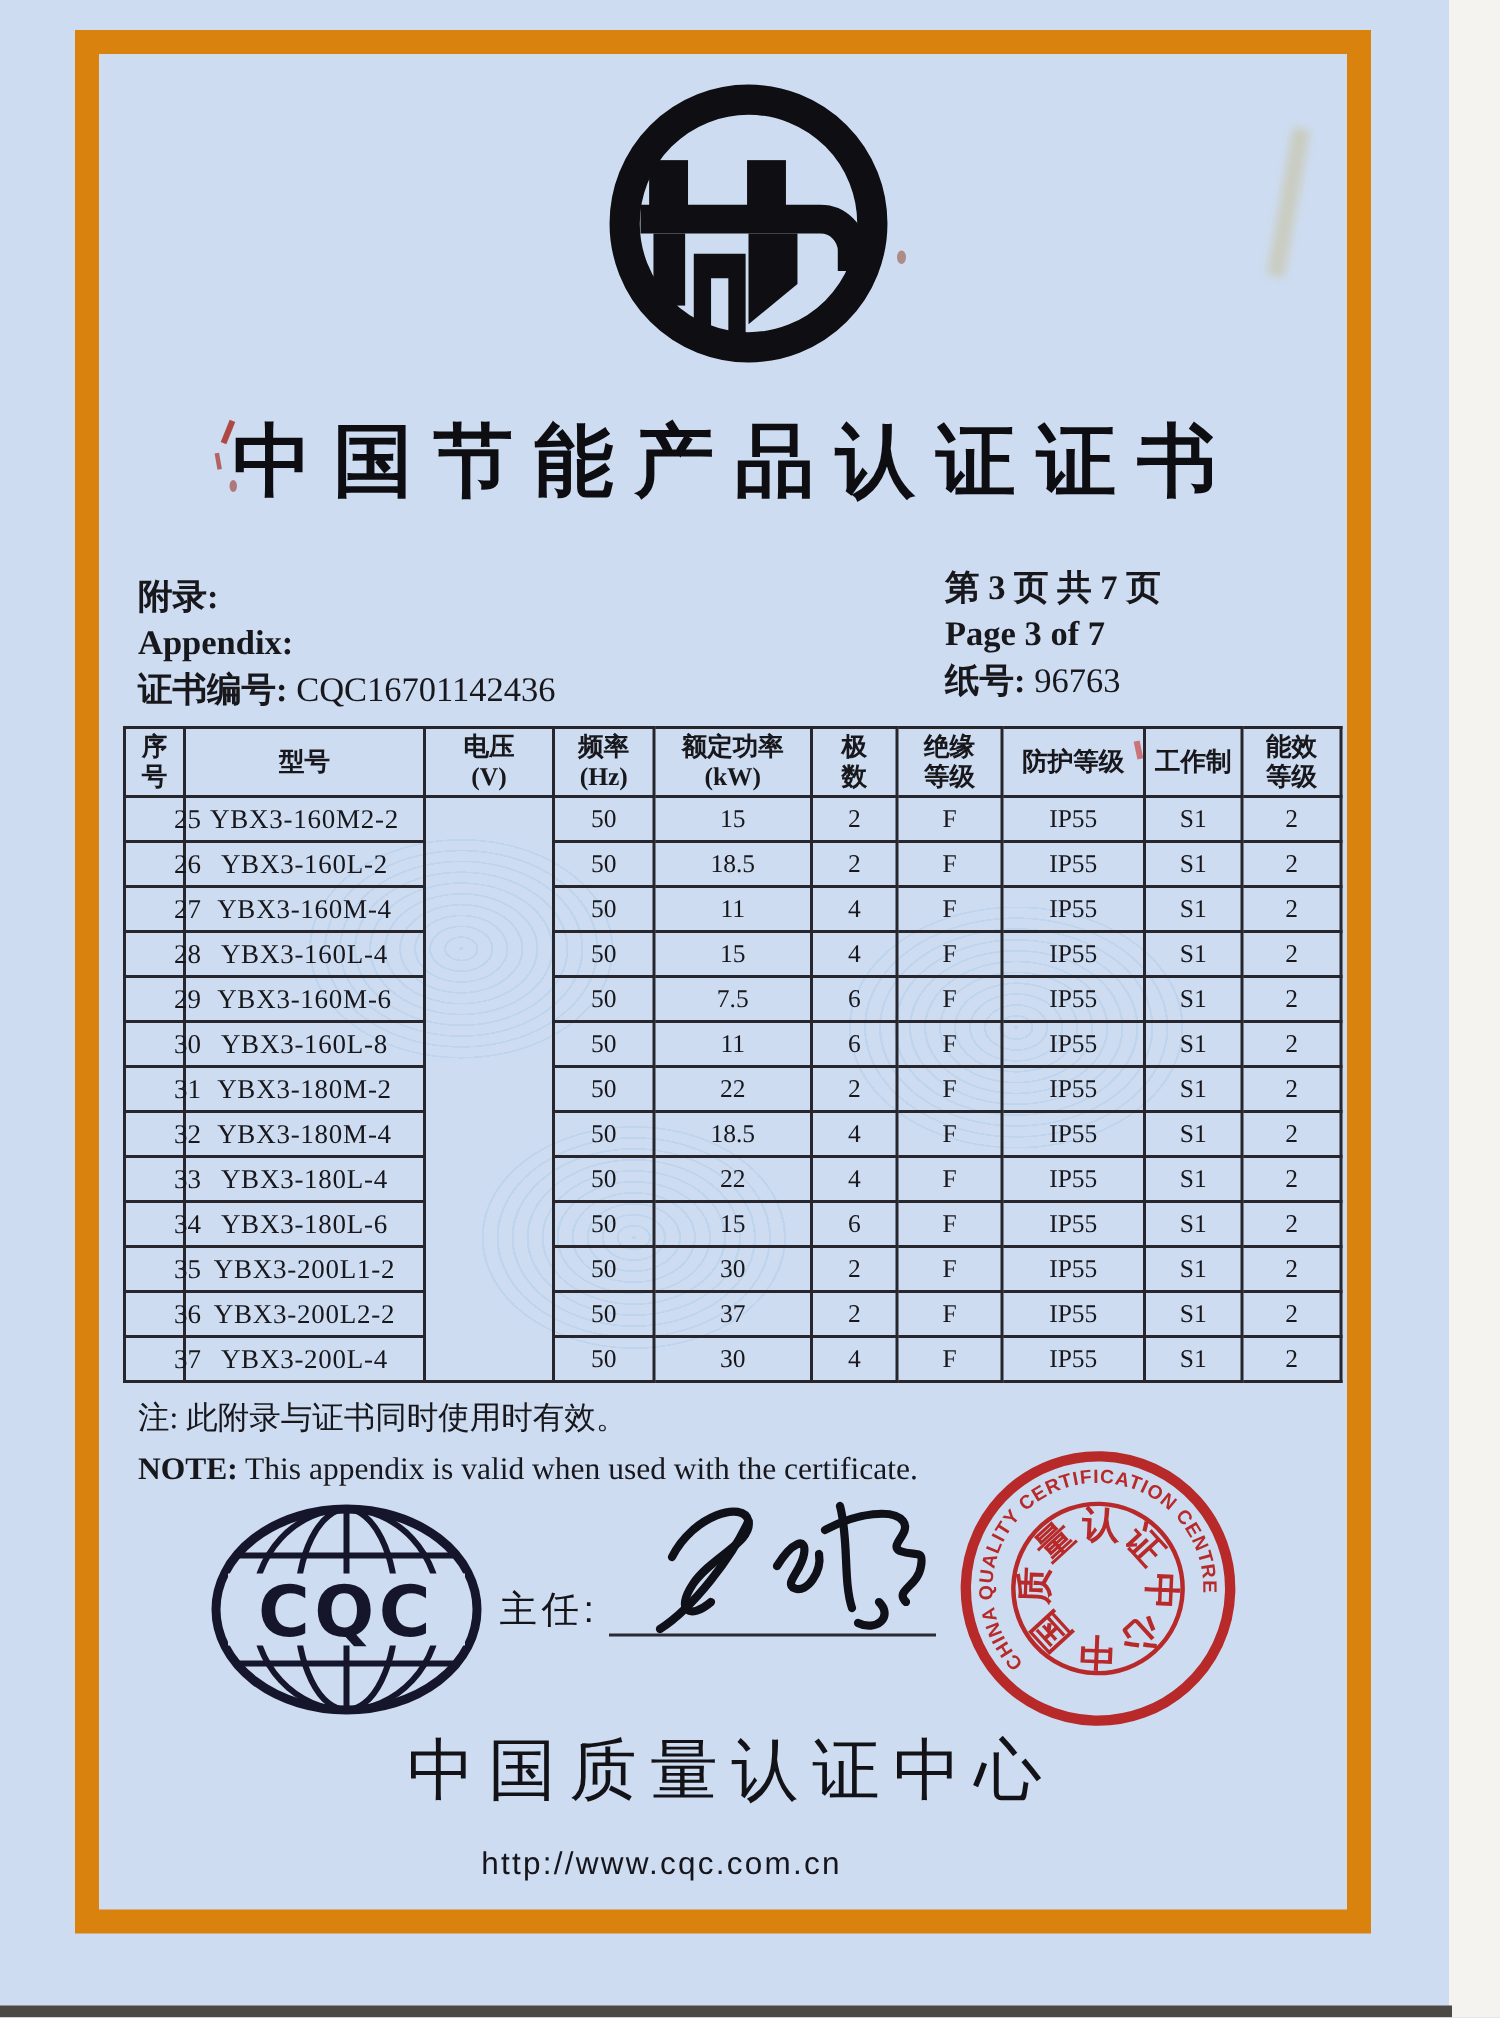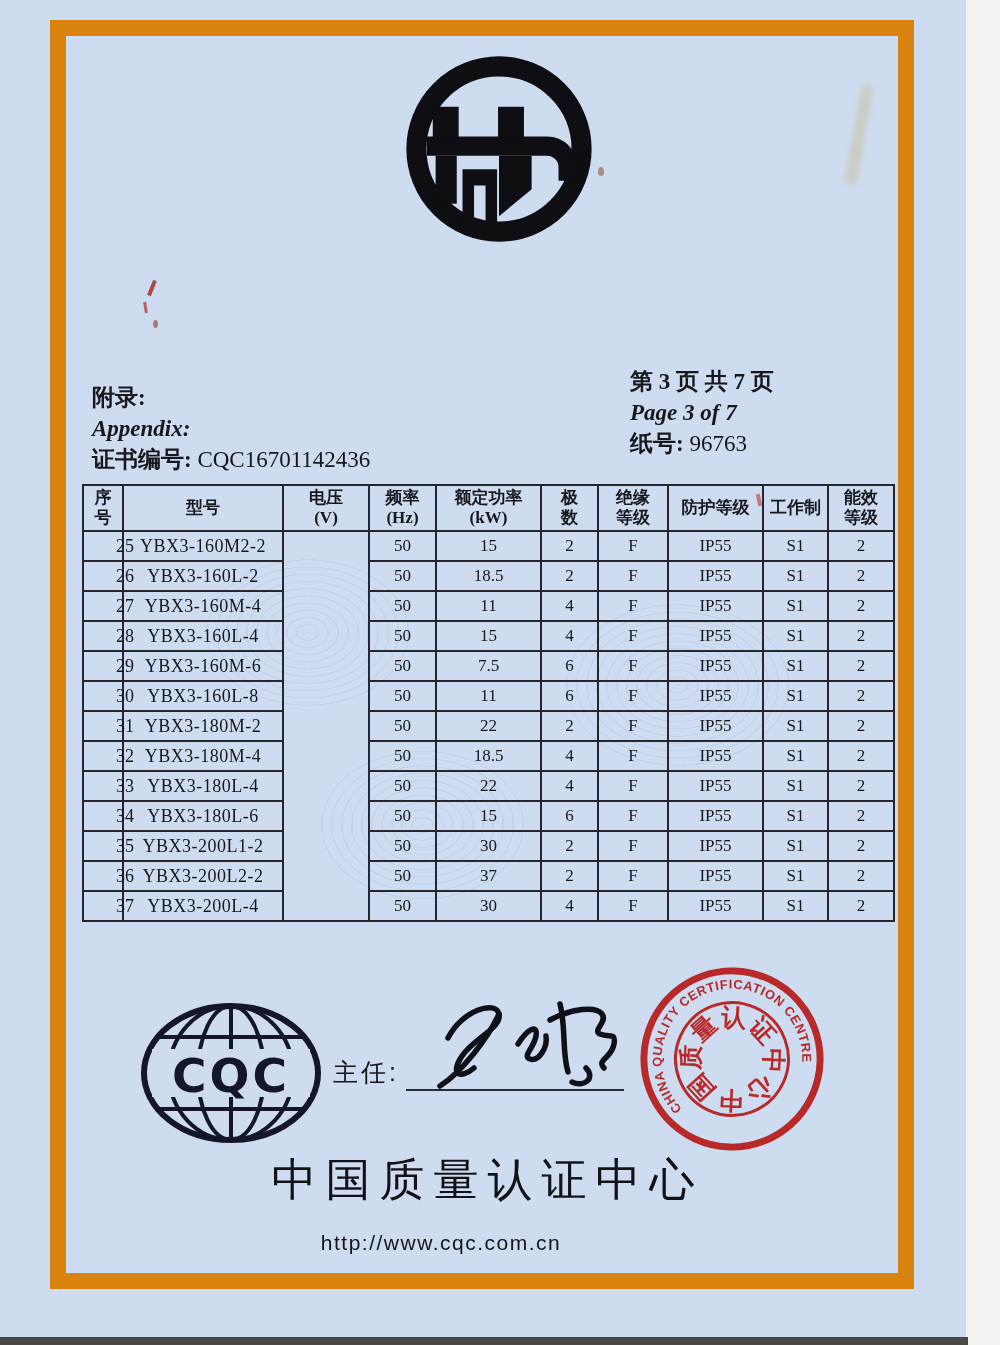--- a/index.html
+++ b/index.html
@@ -7,23 +7,23 @@
         font-family:"Liberation Serif","DejaVu Serif",serif;color:#17171c;}
   .scan-strip-right{position:absolute;left:966px;top:0;width:34px;height:1345px;background:#f4f3ef;}
   .scan-edge-bottom{position:absolute;left:0;top:1337px;width:968px;height:8px;background:#4a4944;}
   .frame{position:absolute;left:50px;top:20px;width:864px;height:1269px;
          border:16px solid #d9830e;box-sizing:border-box;}
   .emblem{position:absolute;left:403px;top:52px;}
   .title{position:absolute;left:0;top:272px;width:966px;text-align:center;
          font-family:"Liberation Sans","DejaVu Sans",sans-serif;font-weight:bold;
          font-size:53px;letter-spacing:14px;padding-left:14px;box-sizing:border-box;color:#0e0e12;}
   .info-left{position:absolute;left:92px;top:366px;line-height:31px;font-size:23px;margin-top:16px;}
-  .info-right{position:absolute;left:630px;top:366px;line-height:31px;font-size:23px;}
+  .info-right{position:absolute;left:630px;top:376px;line-height:31px;font-size:23px;}
   .b{font-weight:bold;}
-  .en{font-family:"Liberation Serif","DejaVu Serif",serif;font-style:italic;}
+  .en{font-family:"Liberation Serif","DejaVu Serif",serif;}
   .spec-table{position:absolute;left:82px;top:484px;width:811px;border-collapse:collapse;
               table-layout:fixed;font-size:17px;}
   .spec-table th,.spec-table td{border:2px solid #26262c;text-align:center;vertical-align:middle;
               padding:0;background:transparent;}
   .spec-table th{height:44px;font-size:17px;font-weight:bold;line-height:20px;}
   .spec-table td{height:28px;font-size:17px;}
   .spec-table td.cell-model{font-size:18px;letter-spacing:0.5px;font-family:Liberation Serif, serif;}
   .spec-table td.cell-seq{font-size:18px;padding-left:32px;}
   .notes{position:absolute;left:92px;top:928px;font-size:21px;line-height:34px;}
   .cqc-logo{position:absolute;left:136px;top:1000px;}
@@ -61,20 +61,21 @@
       <circle cx="100" cy="100" r="86" fill="none" stroke="#0e0e13" stroke-width="21"></circle>
       <path d="M25 97 H150 a22 22 0 0 1 22 22 v14" fill="none" stroke="#0e0e13" stroke-width="20"></path>
       <rect x="31" y="56" width="27" height="33"></rect>
       <rect x="99" y="56" width="27" height="33"></rect>
       <rect x="34" y="107" width="22" height="50"></rect>
       <path d="M62 121 H98 V178 H86 V138 H74 V178 H62 Z"></path>
       <path d="M100 107 H134 V142 L100 170 Z"></path>
     </g>
   </svg>
 
+  <div class="title">中国节能产品认证证书</div>
 
   <div class="info-left">
     <div class="b">附录:</div>
     <div class="b en">Appendix:</div>
     <div><span class="b">证书编号:</span> <span>CQC16701142436</span></div>
   </div>
 
   <div class="info-right">
     <div class="b">第 3 页 共 7 页</div>
     <div class="b en">Page 3 of 7</div>
@@ -279,20 +280,24 @@
           <td class="cell-power">30</td>
           <td class="cell-poles">4</td>
           <td class="cell-insulation-class">F</td>
           <td class="cell-ip-rating">IP55</td>
           <td class="cell-duty">S1</td>
           <td class="cell-efficiency">2</td>
         </tr>
       </tbody>
   </table>
 
+  <div class="notes">
+    <div>注: 此附录与证书同时使用时有效。</div>
+    <div class="en"><span class="b">NOTE:</span><span> This appendix is valid when used with the certificate.</span></div>
+  </div>
 
   <svg class="cqc-logo" width="190" height="146" viewBox="0 0 190 146">
     <g fill="none" stroke="#15152c">
       <ellipse cx="95" cy="73" rx="87" ry="67" stroke-width="6"></ellipse>
       <ellipse cx="95" cy="73" rx="62" ry="67" stroke-width="4"></ellipse>
       <ellipse cx="95" cy="73" rx="33" ry="67" stroke-width="4"></ellipse>
       <line x1="95" y1="6" x2="95" y2="140" stroke-width="4"></line>
       <line x1="21.6" y1="37" x2="168.4" y2="37" stroke-width="4"></line>
       <line x1="21.6" y1="109" x2="168.4" y2="109" stroke-width="4"></line>
     </g>

